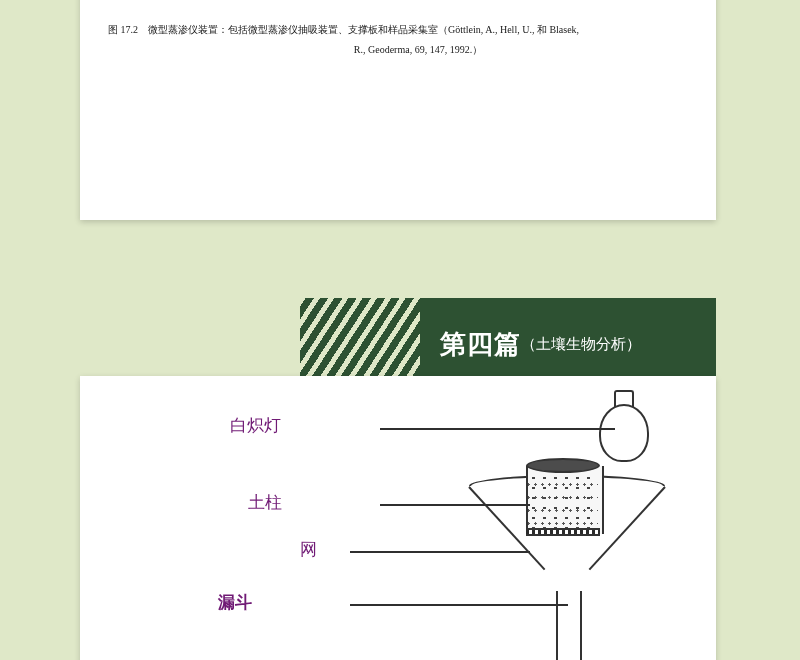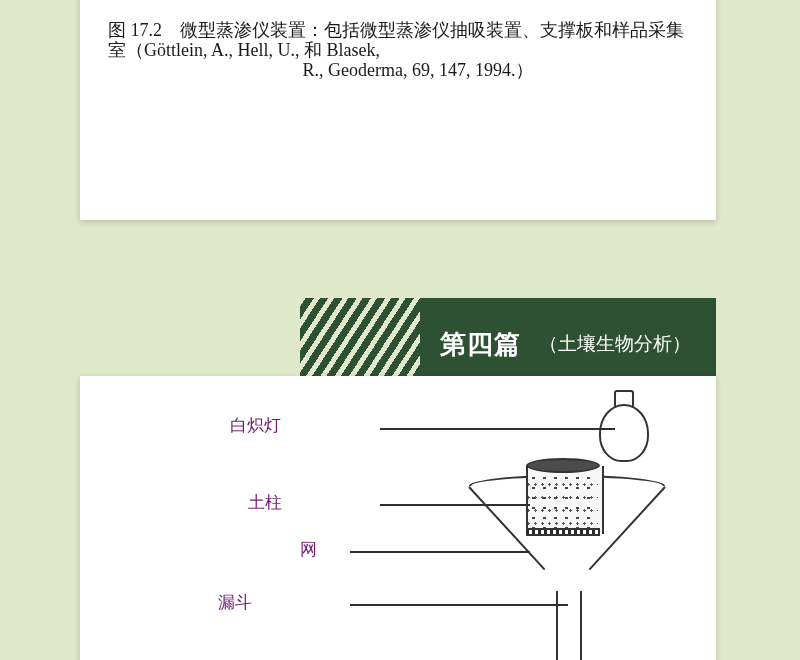--- a/index.html
+++ b/index.html
@@ -20,21 +20,21 @@
   #card-top{
     left:80px;top:-140px;width:636px;height:360px;
   }
 
   
   .fig-wrap{
     position:absolute;left:60px;top:-138px;width:520px;height:300px;
   }
   .caption{
     position:absolute;left:28px;top:160px;width:580px;
-    font-size:18px;line-height:20px;color:#1a1a1a;
+    font-size:10px;line-height:20px;color:#1a1a1a;
   }
   .caption .l2{display:block;text-align:center;padding-left:40px;}
 
   
   #banner{
     position:absolute;left:300px;top:298px;width:416px;height:78px;
     background:#2d5132;
     display:flex;align-items:center;
   }
   #banner-stripes{
@@ -48,21 +48,21 @@
         #2d5132 0 7px,
         #dfe8c8 7px 12px);
     transform:none;
   }
   #banner-text{
     position:absolute;left:440px;top:298px;height:92px;
     display:flex;align-items:center;color:#ffffff;
     font-family:"Liberation Serif",serif;
   }
   .bn-main{font-size:26px;font-weight:bold;letter-spacing:1px;}
-  .bn-sub{font-size:19px;margin-left:18px;}
+  .bn-sub{font-size:15px;margin-left:0;}
 
   
   #card-bottom{
     left:80px;top:376px;width:636px;height:300px;
   }
   .fun-wrap{position:absolute;left:0;top:0;width:636px;height:300px;}
 
   .lamp-bulb{
     position:absolute;left:519px;top:28px;width:46px;height:54px;
     border:2px solid #333;border-radius:50% 50% 45% 45%;background:#fff;
@@ -156,21 +156,21 @@
     
 
     
     
     
     
   </div>
 
   <div class="caption">
     <span>图 17.2　微型蒸渗仪装置：包括微型蒸渗仪抽吸装置、支撑板和样品采集室（Göttlein, A., Hell, U., 和 Blasek,</span>
-    <span class="l2">R., Geoderma, 69, 147, 1994.）</span>
+    <span class="l2">R., Geoderma, 69, 147, 1992.）</span>
   </div>
 </div>
 
 <div id="banner"></div>
 <div id="banner-stripes"></div>
 <div id="banner-text">
   <span class="bn-main">第四篇</span>
   <span class="bn-sub">（土壤生物分析）</span>
 </div>
 
@@ -192,15 +192,15 @@
     <div class="mesh"></div>
 
     <div class="fl" style="left:300px;top:52px;width:235px;"></div>
     <div class="fl" style="left:300px;top:128px;width:150px;"></div>
     <div class="fl" style="left:270px;top:175px;width:180px;"></div>
     <div class="fl" style="left:270px;top:228px;width:218px;"></div>
 
     <div class="flabel" style="left:150px;top:38px;">白炽灯</div>
     <div class="flabel" style="left:168px;top:115px;text-align:center;">土柱</div>
     <div class="flabel" style="left:220px;top:162px;">网</div>
-    <div class="flabel" style="left:138px;top:215px;">漏斗</div>
+    <div class="flabel" style="left:138px;top:215px;font-weight:bold;">漏斗</div>
   </div>
 </div>
 
 </body></html>

